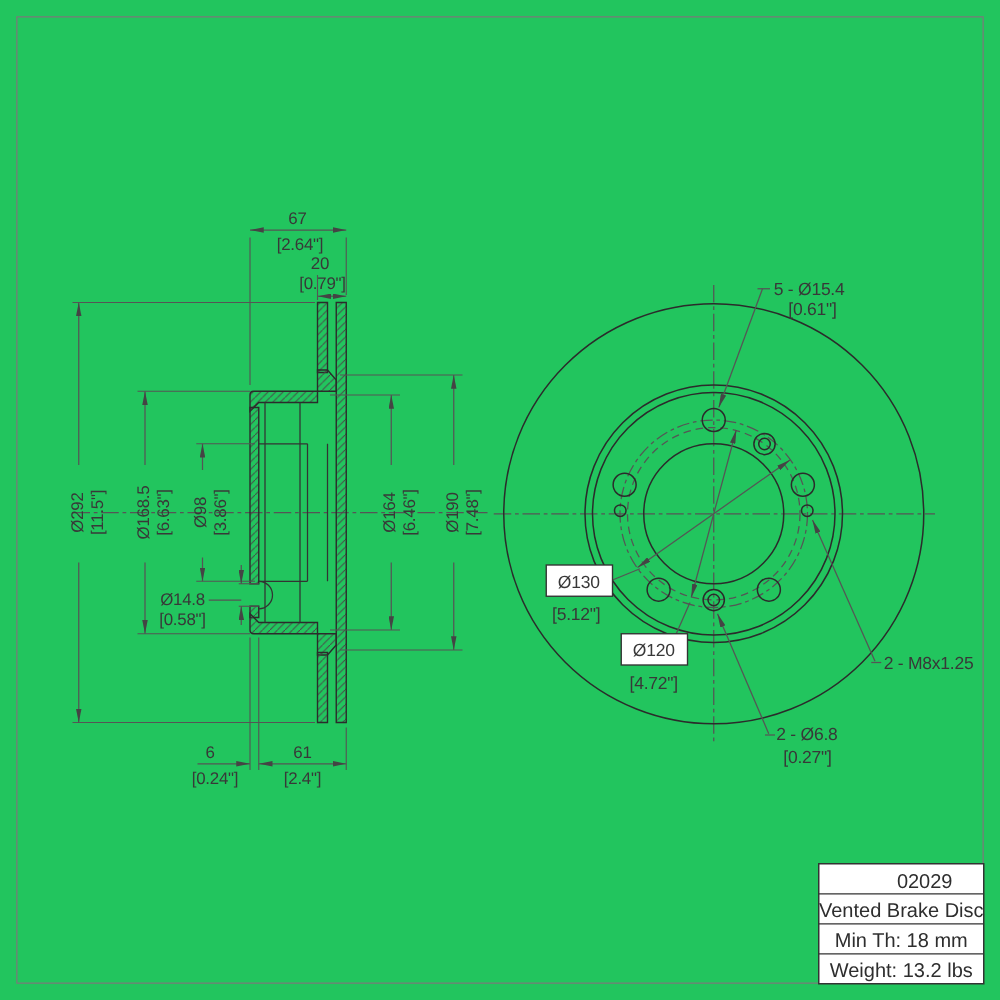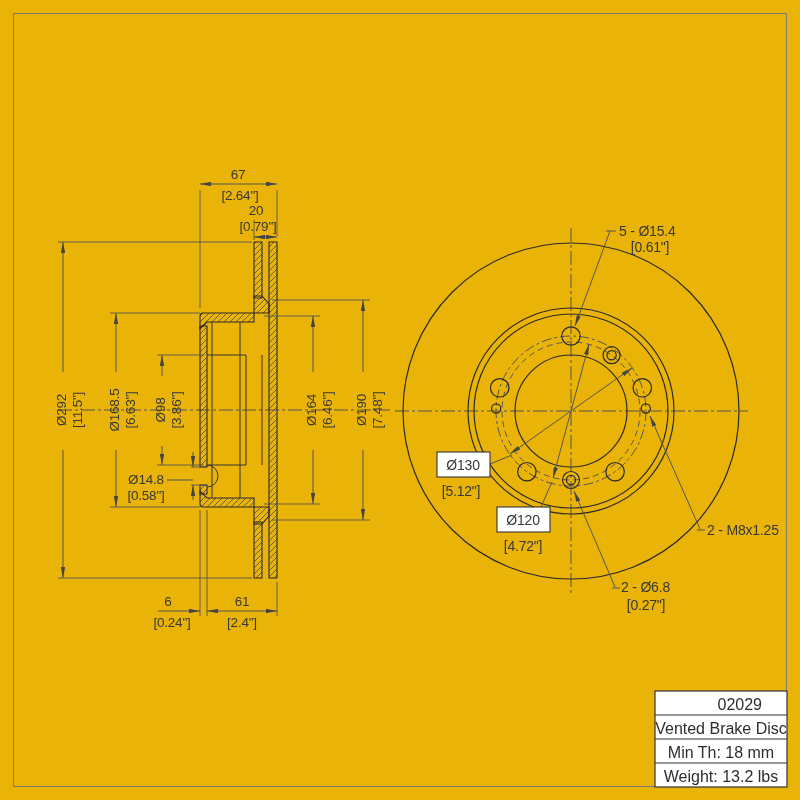--- a/index.html
+++ b/index.html
@@ -1,16 +1,16 @@
 <!DOCTYPE html>
 <html><head>
 <meta charset="utf-8">
 <style>
   html,body{margin:0;padding:0;background:#ffffff;}
-  .stage{position:relative;width:800px;height:800px;background:#eab308;overflow:hidden;}
+  .stage{position:relative;width:800px;height:800px;background:#22c55e;overflow:hidden;}
   svg{display:block;}
   .dim{font-family:"Liberation Sans",sans-serif;font-size:13.5px;fill:#383838;letter-spacing:-0.2px;}
   .callout{font-family:"Liberation Sans",sans-serif;font-size:14px;fill:#383838;letter-spacing:-0.2px;}
   .tb{font-family:"Liberation Sans",sans-serif;font-size:16px;fill:#2e2e2e;}
   .outline{stroke:#2b2b2b;stroke-width:1.2;fill:none;}
   .hatched{stroke:#2b2b2b;stroke-width:1.1;fill:url(#h);}
   .edge{stroke:#333;stroke-width:1;fill:none;}
   .dimline{stroke:#555;stroke-width:1;fill:none;}
   .extline{stroke:#555;stroke-width:0.9;fill:none;}
   .cl{stroke:#555;stroke-width:1;fill:none;stroke-dasharray:14 3 3 3;}

